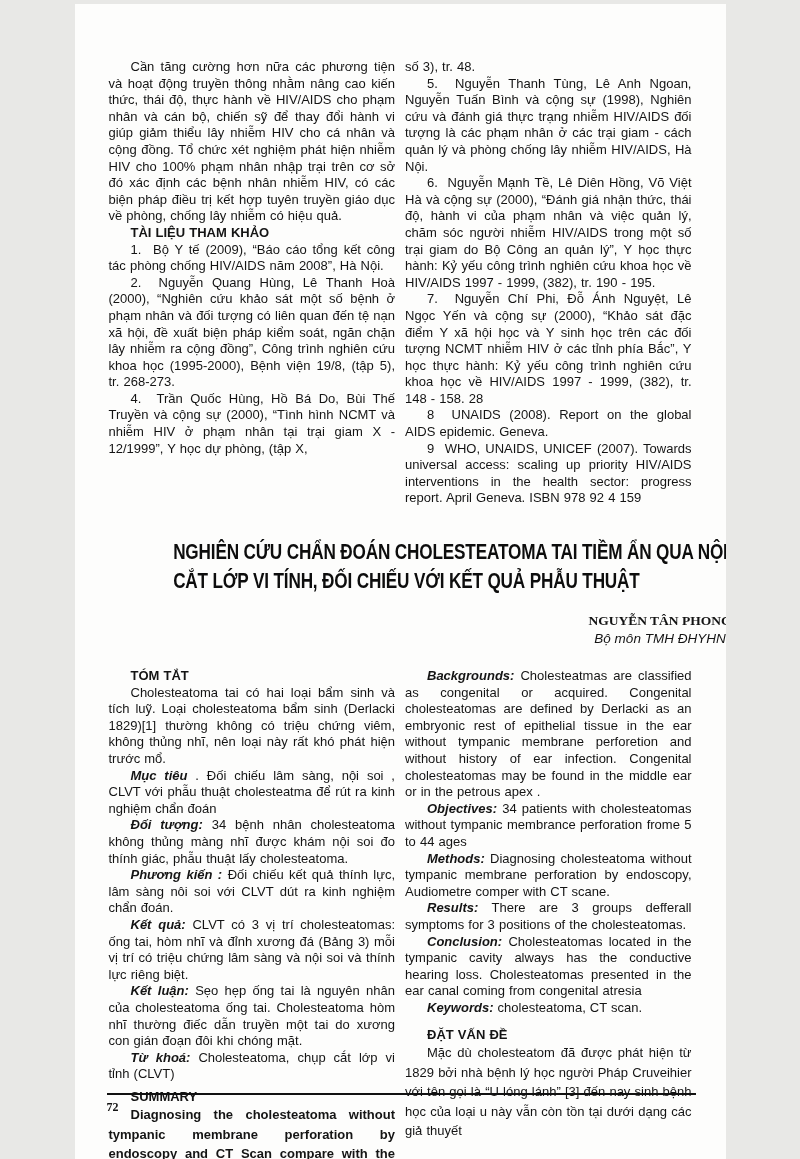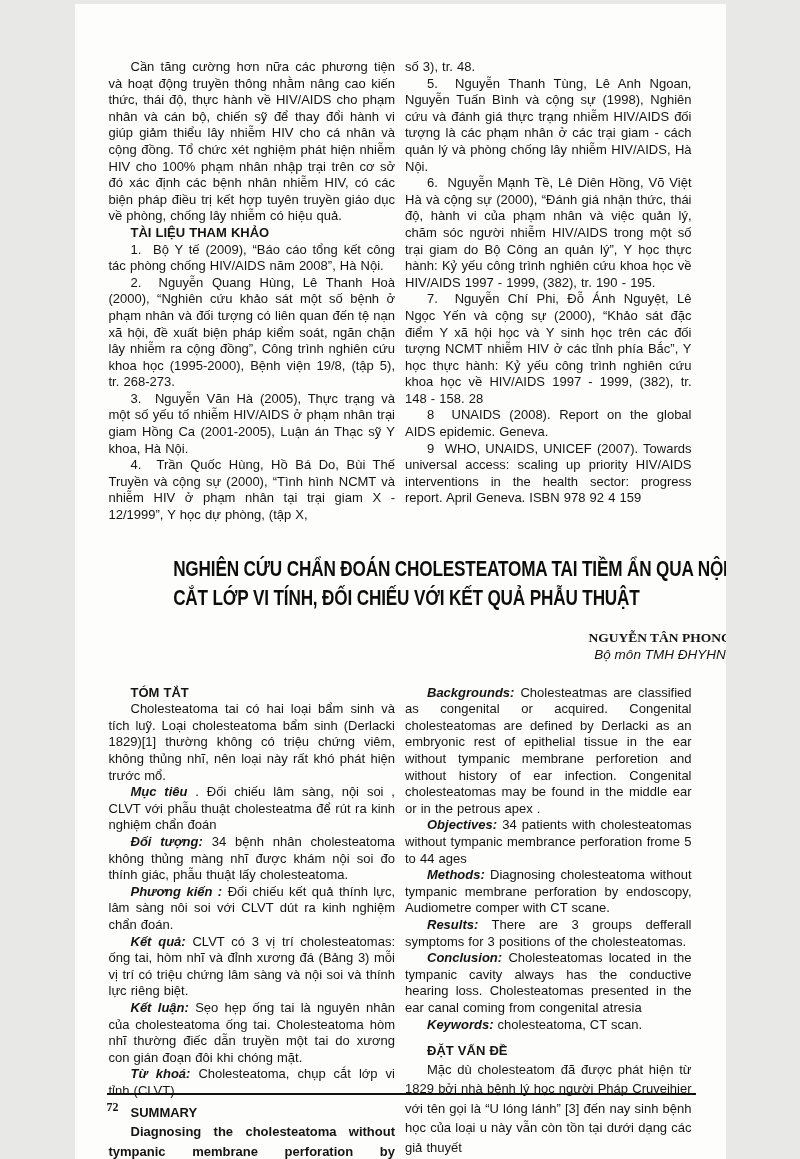--- a/index.html
+++ b/index.html
@@ -78,21 +78,20 @@
 
 <div class="page">
   <div class="content">
 
     <div class="twocol">
       <div class="col">
           <p class="para"><span>Cần tăng cường hơn nữa các phương tiện và hoạt động truyền thông nhằm nâng cao kiến thức, thái độ, thực hành về HIV/AIDS cho phạm nhân và cán bộ, chiến sỹ để thay đổi hành vi giúp giảm thiểu lây nhiễm HIV cho cá nhân và cộng đồng. Tổ chức xét nghiệm phát hiện nhiễm HIV cho 100% phạm nhân nhập trại trên cơ sở đó xác định các bệnh nhân nhiễm HIV, có các biện pháp điều trị kết hợp tuyên truyền giáo dục về phòng, chống lây nhiễm có hiệu quả.</span></p>
           <p class="para h"><span>TÀI LIỆU THAM KHẢO</span></p>
           <p class="para"><span>1.&nbsp;&nbsp;Bộ Y tế (2009), “Báo cáo tổng kết công tác phòng chống HIV/AIDS năm 2008”, Hà Nội.</span></p>
           <p class="para"><span>2.&nbsp;&nbsp;Nguyễn Quang Hùng, Lê Thanh Hoà (2000), “Nghiên cứu khảo sát một số bệnh ở phạm nhân và đối tượng có liên quan đến tệ nạn xã hội, đề xuất biện pháp kiểm soát, ngăn chặn lây nhiễm ra cộng đồng”, </span><span class="i">Công trình nghiên cứu khoa học (1995-2000),</span><span> Bệnh viện 19/8, (tập 5), tr. 268-273.</span></p>
-          <p class="para"><span>3.&nbsp;&nbsp;Nguyễn Văn Hà (2005), Thực trạng và một số yếu tố nhiễm HIV/AIDS ở phạm nhân trại giam Hồng Ca (2001-2005), </span><span class="i">Luận án Thạc sỹ Y khoa,</span><span> Hà Nội.</span></p>
           <p class="para"><span>4.&nbsp;&nbsp;Trần Quốc Hùng, Hồ Bá Do, Bùi Thế Truyền và cộng sự (2000), “Tình hình NCMT và nhiễm HIV ở phạm nhân tại trại giam X - 12/1999”, </span><span class="i">Y học dự phòng,</span><span> (tập X,</span></p>
         </div>
       <div class="col">
           <p class="para noindent"><span>số 3), tr. 48.</span></p>
           <p class="para"><span>5.&nbsp;&nbsp;Nguyễn Thanh Tùng, Lê Anh Ngoan, Nguyễn Tuấn Bình và cộng sự (1998), </span><span class="i">Nghiên cứu và đánh giá thực trạng nhiễm HIV/AIDS đối tượng là các phạm nhân ở các trại giam - cách quản lý và phòng chống lây nhiễm HIV/AIDS,</span><span> Hà Nội.</span></p>
           <p class="para"><span>6.&nbsp;&nbsp;Nguyễn Mạnh Tề, Lê Diên Hồng, Võ Việt Hà và cộng sự (2000), “Đánh giá nhận thức, thái độ, hành vi của phạm nhân và việc quản lý, chăm sóc người nhiễm HIV/AIDS trong một số trại giam do Bộ Công an quản lý”, </span><span class="i">Y học thực hành: Kỷ yếu công trình nghiên cứu khoa học về HIV/AIDS 1997 - 1999</span><span>, (382), tr. 190 - 195.</span></p>
           <p class="para"><span>7.&nbsp;&nbsp;Nguyễn Chí Phi, Đỗ Ánh Nguyệt, Lê Ngọc Yến và cộng sự (2000), “Khảo sát đặc điểm Y xã hội học và Y sinh học trên các đối tượng NCMT nhiễm HIV ở các tỉnh phía Bắc”, </span><span class="i">Y học thực hành: Kỷ yếu công trình nghiên cứu khoa học về HIV/AIDS 1997 - 1999</span><span>, (382), tr. 148 - 158. 28</span></p>
           <p class="para"><span>8&nbsp;&nbsp;UNAIDS (2008). Report on the global AIDS epidemic. Geneva.</span></p>
           <p class="para"><span>9&nbsp;&nbsp;WHO, UNAIDS, UNICEF (2007). Towards universal access: scaling up priority HIV/AIDS interventions in the health sector: progress report. April Geneva. ISBN 978 92 4 159</span></p>
         </div>

